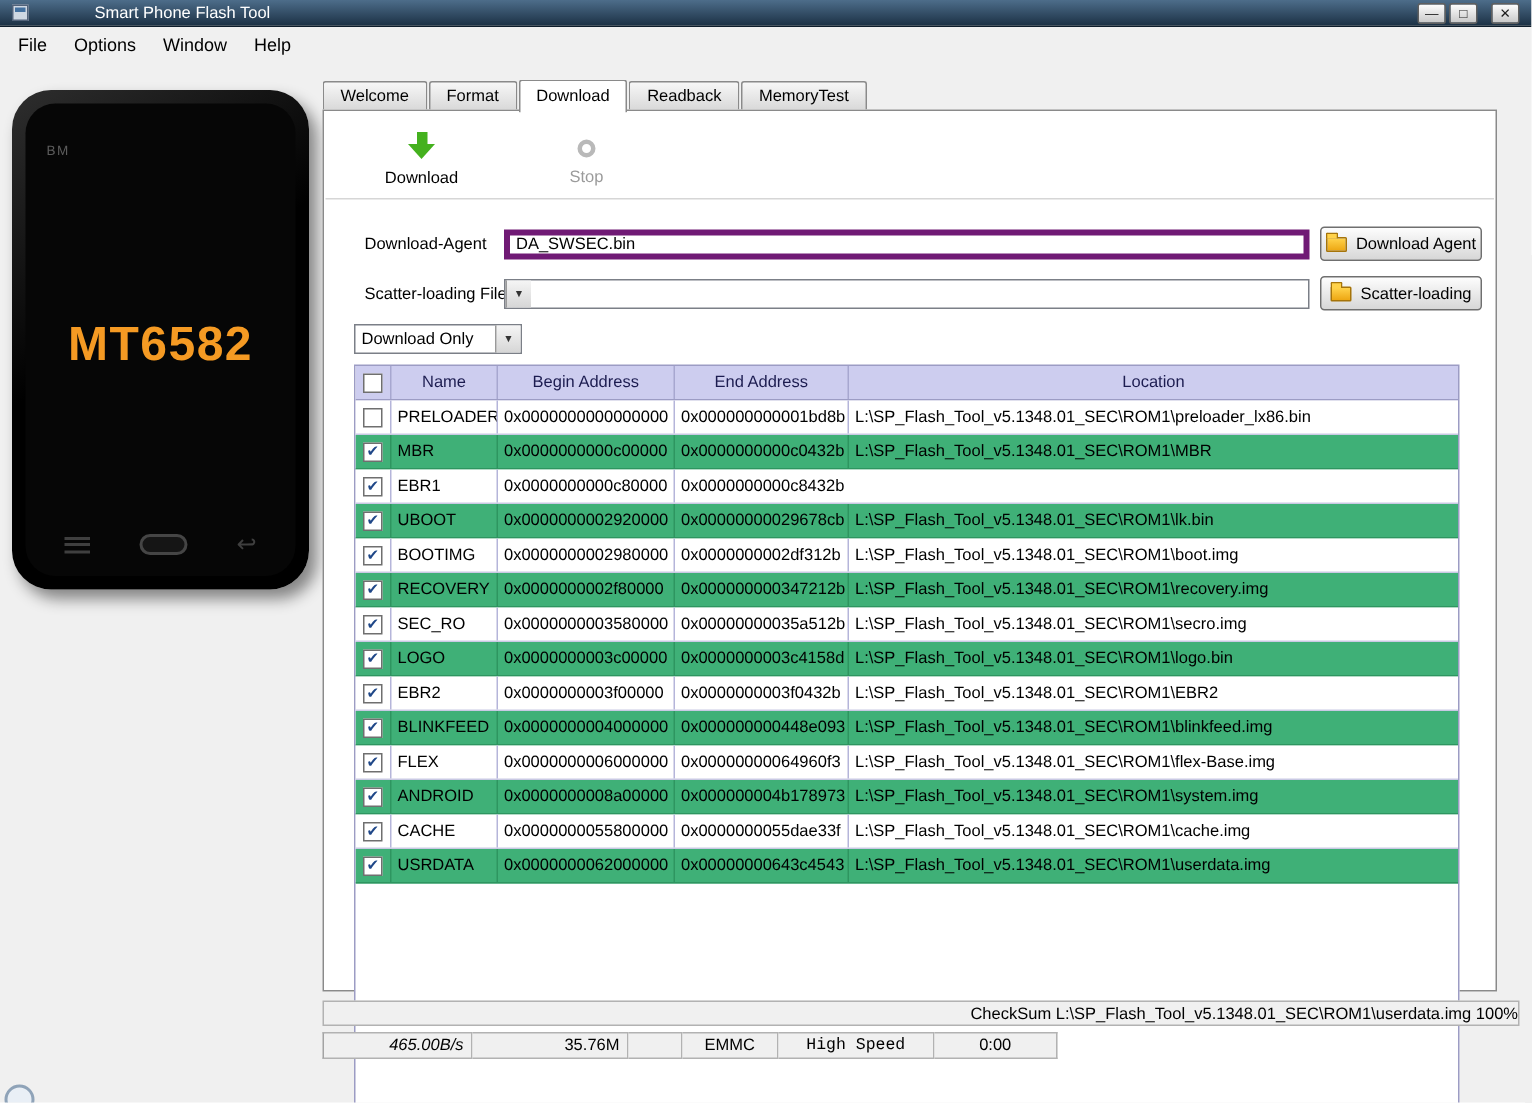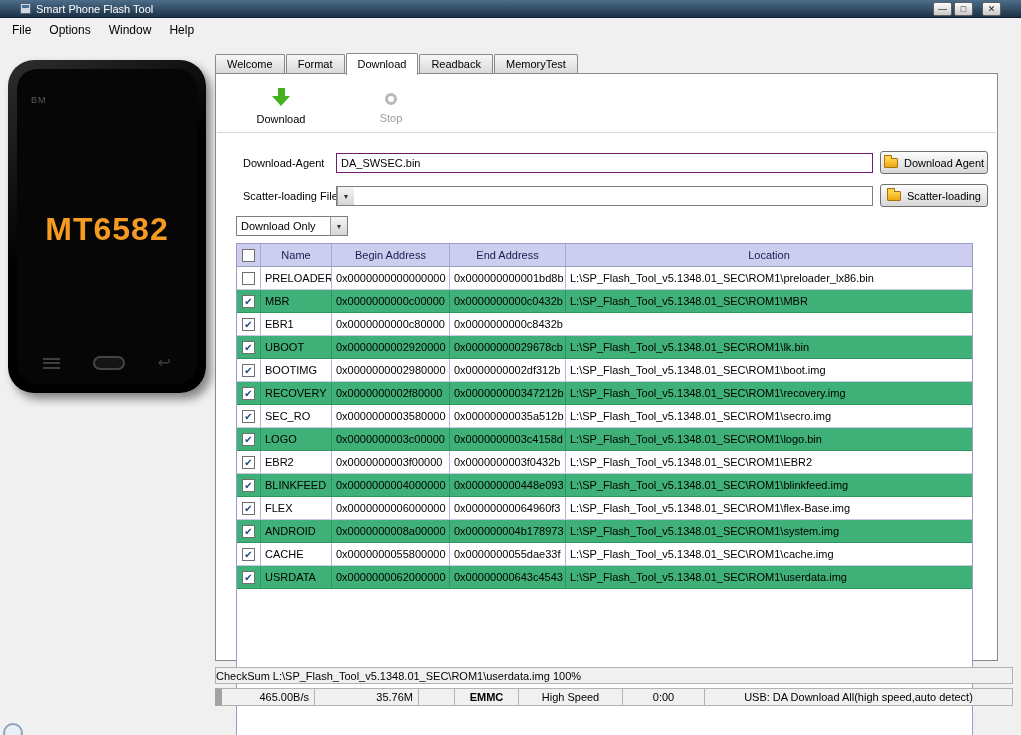--- a/index.html
+++ b/index.html
@@ -10,22 +10,23 @@
     font-family: "Liberation Sans", "DejaVu Sans", sans-serif;
     font-size: 11px;
     color: #000;
     overflow: hidden;
   }
 
   
   .titlebar {
     position: absolute; left: 0; top: 0; width: 100%; height: 18px;
     background: linear-gradient(180deg, var(--titlebar-top, #4d6d8a), var(--titlebar-bottom, #1c3145));
-    display: flex; align-items: center; padding: 0 20px;
+    display: flex; align-items: center; padding: 0 8px;
     border-bottom: 1px solid #0d1c2a;
+    gap: 39px;
   }
   .app-icon { width: 11px; height: 11px; background: #cfd8e2; border: 1px solid #52637a; margin-right: 5px; position: relative; flex: none; }
   .app-icon::before { content: ''; position: absolute; left: 1px; top: 1px; right: 1px; height: 3px; background: #44719f; }
   .title-text { color: #fff; font-size: 11px; }
   .win-buttons { margin-left: auto; display: flex; gap: 2px; align-items: center; }
   .win-btn {
     width: 19px; height: 14px;
     background: linear-gradient(#fdfdfd, #c9c9c9);
     border: 1px solid #5f5f5f; border-radius: 2px;
     font-size: 9px; line-height: 12px; text-align: center; color: #1b1b1b;
@@ -77,21 +78,21 @@
   .dl-head { width: 0; height: 0; border-left: 9px solid transparent; border-right: 9px solid transparent; border-top: 10px solid var(--arrow-green, #44b11e); margin: 0 auto; }
   .stop-circle { width: 12px; height: 12px; border: 3px solid #b9b9b9; border-radius: 50%; margin: 3px auto 0; background: #fff; }
   .tool-label { margin-top: 7px; font-size: 11px; }
   .toolbar-divider { position: absolute; left: 1px; right: 1px; top: 58px; border-bottom: 1px solid #d6d6d6; }
 
   .form-label { position: absolute; font-size: 11px; }
   .lbl-da { left: 27px; top: 83px; }
   .lbl-scatter { left: 27px; top: 116px; }
   .text-input {
     position: absolute; left: 120px; top: 79px; width: 537px; height: 20px;
-    border: 1px solid #701a75; background: #fff; padding: 2px 4px;
+    border: 4px solid #701a75; background: #fff; padding: 2px 4px;
     font-family: "Liberation Sans", "DejaVu Sans", sans-serif; font-size: 11px;
   }
   .combo { position: absolute; border: 1px solid #7b7f87; background: #fff; height: 20px; display: flex; align-items: center; }
   .combo-scatter { left: 120px; top: 112px; width: 537px; }
   .combo-mode { left: 20px; top: 142px; width: 112px; }
   .combo-text { flex: 1; padding: 0 4px; white-space: nowrap; overflow: hidden; font-size: 11px; }
   .combo-arrow {
     width: 17px; align-self: stretch; flex: none;
     background: linear-gradient(#f5f5f5, #d6d6d6); border-left: 1px solid #9a9a9a;
     display: flex; align-items: center; justify-content: center;
@@ -122,30 +123,30 @@
   .c-check { justify-content: center; padding: 0; }
   .cb {
     width: 13px; height: 13px; background: #fff; border: 1px solid #6f6f6f;
     font-size: 10px; line-height: 11px; text-align: center; color: #1f4788; font-weight: bold;
   }
 
   
   .checksum {
     position: absolute; left: 215px; top: 667px; width: 798px; height: 17px;
     border: 1px solid #b2b2b2; background: #f0f0f0;
-    display: flex; align-items: center; justify-content: flex-start; font-size: 11px;
+    display: flex; align-items: center; justify-content: flex-end; font-size: 11px;
   }
   .statusbar { position: absolute; left: 215px; top: 688px; width: 798px; height: 18px; display: flex; font-size: 11px; }
   .scell { border: 1px solid #b2b2b2; border-left: none; background: #f0f0f0; display: flex; align-items: center; padding: 0 5px; overflow: hidden; white-space: nowrap; }
-  .scell:first-child { border-left: 7px solid #a3a3a3; }
+  .scell:first-child { border-left: 1px solid #a3a3a3; font-style: italic; }
   .s-speed { width: 100px; justify-content: flex-end; }
   .s-size { width: 104px; justify-content: flex-end; }
   .s-blank { width: 36px; }
-  .s-emmc { width: 64px; justify-content: center; font-weight: bold; }
-  .s-hs { width: 104px; justify-content: center; }
+  .s-emmc { width: 64px; justify-content: center; font-weight: normal; }
+  .s-hs { width: 104px; justify-content: center; font-family: Liberation Mono, monospace; }
   .s-time { width: 82px; justify-content: center; }
   .s-usb { flex: 1; justify-content: center; }
 
   .corner-circle {
     position: absolute; left: 3px; top: 723px; width: 20px; height: 20px;
     border: 2px solid #8fa3b8; border-radius: 50%; background: #e9eff6;
   }
 </style>
 </head>
 <body>
@@ -370,16 +371,15 @@
   <span>CheckSum L:\SP_Flash_Tool_v5.1348.01_SEC\ROM1\userdata.img 100%</span>
 </div>
 
 <div class="statusbar">
   <div class="scell s-speed">465.00B/s</div>
   <div class="scell s-size">35.76M</div>
   <div class="scell s-blank"></div>
   <div class="scell s-emmc">EMMC</div>
   <div class="scell s-hs">High Speed</div>
   <div class="scell s-time">0:00</div>
-  <div class="scell s-usb">USB: DA Download All(high speed,auto detect)</div>
 </div>
 
 <div class="corner-circle"></div>
 
 </body></html>

